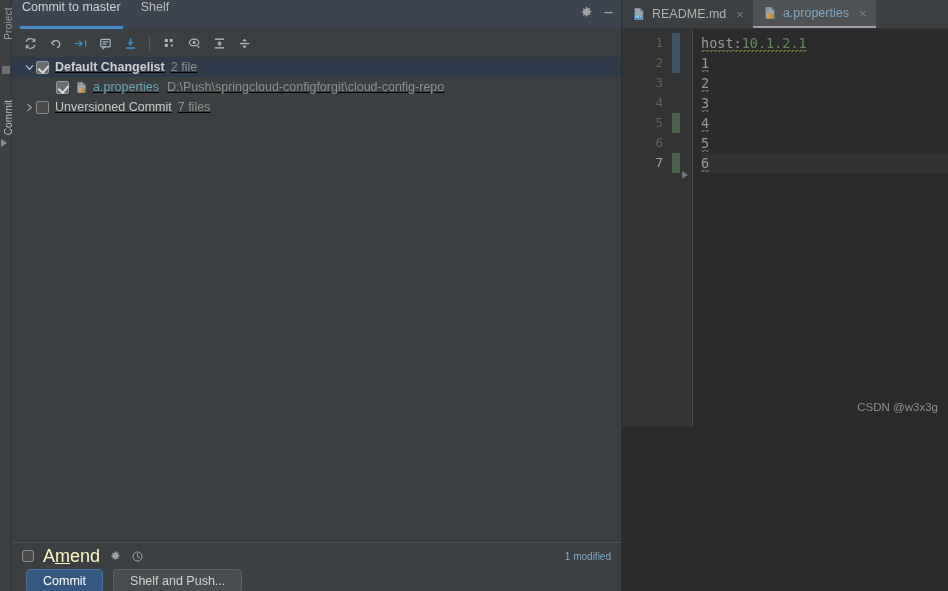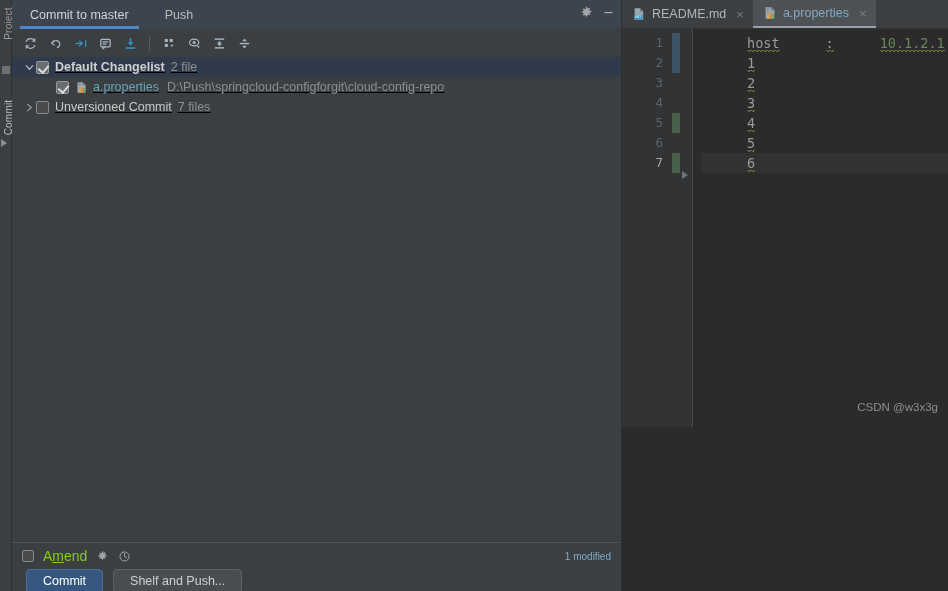--- a/index.html
+++ b/index.html
@@ -55,22 +55,22 @@
   
   .pane-head {
     height: 29px; flex: 0 0 29px;
     background: #3c4450;
     display: flex; align-items: flex-end;
     position: relative;
   }
   .pane-tabs { display: flex; align-items: flex-end; height: 29px; }
   .pane-tab {
     font-size: 12.5px; color: #bbbbbb;
-    padding: 0 18px; height: 29px;
-    display: flex; align-items: center;
+    padding: 0 10px; height: 29px;
+    display: flex; 
     position: relative; cursor: default;
     white-space: nowrap;
   }
   .pane-tab.active { color: #cdd3da; }
   .pane-tab.active::after {
     content: ""; position: absolute;
     left: 8px; right: 8px; bottom: 0; height: 3px;
     background: #4a88c7;
   }
   .pane-head-actions {
@@ -143,21 +143,21 @@
     border-top: 1px solid #4e5254;
     display: flex; align-items: center;
     padding: 0 10px; gap: 9px;
     position: relative;
   }
   .amend-cb {
     width: 12px; height: 12px;
     border: 1px solid #8a8a8a; background: #484a4c; border-radius: 2px;
   }
   .amend-label {
-    font-size: 14px; color: #84cc16;
+    font-size: 18px; color: #fef9c3;
   }
   .amend-label u { text-decoration: underline; }
   .modified-text {
     position: absolute; right: 10px;
     font-size: 10px; color: #7da9c9;
   }
 
   
   .msg-box {
     flex: 1 1 auto; background: #2e3032;
@@ -269,21 +269,20 @@
   .cline.caretline { background: #323232; }
   .tok-key { color: #9a9a9a; }
   .tok-val { color: #6a8759; }
   .squiggle {
     background-image: repeating-linear-gradient(135deg,
       #6f6f42 0px, #6f6f42 1px, transparent 1px, transparent 2px);
     background-repeat: repeat-x;
     background-position: left bottom;
     background-size: 4px 2px;
     padding-bottom: 1px;
-    margin-left: 46px;
   }
   .watermark {
     position: absolute; right: 10px; bottom: 14px;
     font-size: 11.5px; color: #8e8e8e;
     font-family: "Liberation Sans", sans-serif;
   }
 </style>
 </head>
 <body>
 
@@ -297,21 +296,21 @@
   </div>
 
   <div class="commit-pane">
 
     <div class="pane-head">
       <div class="pane-tabs">
         <div class="pane-tab active">
           <span>Commit to master</span>
         </div>
         <div class="pane-tab">
-          <span>Push</span>
+          <span>Shelf</span>
         </div>
       </div>
       <div class="pane-head-actions">
         <span class="ico">
           <svg width="13" height="13" viewBox="0 0 16 16">
             <g fill="#a9aaac">
               <path d="M8 5.4A2.6 2.6 0 1 0 8 10.6 2.6 2.6 0 0 0 8 5.4zm0 1.3a1.3 1.3 0 1 1 0 2.6 1.3 1.3 0 0 1 0-2.6z"></path>
               <path d="M7.2 1h1.6l.25 1.6 1.05.44 1.3-.95 1.13 1.13-.95 1.3.44 1.05L14 6.2v1.6l-1.6.25-.44 1.05.95 1.3-1.13 1.13-1.3-.95-1.05.44L8.8 13H7.2l-.25-1.6-1.05-.44-1.3.95L3.47 10.8l.95-1.3L3.98 8.45 2.4 8.2V6.6L4 6.35l.44-1.05-.95-1.3L4.62 2.9l1.3.95 1.05-.44z" opacity="0.9"></path>
             </g>
           </svg>

